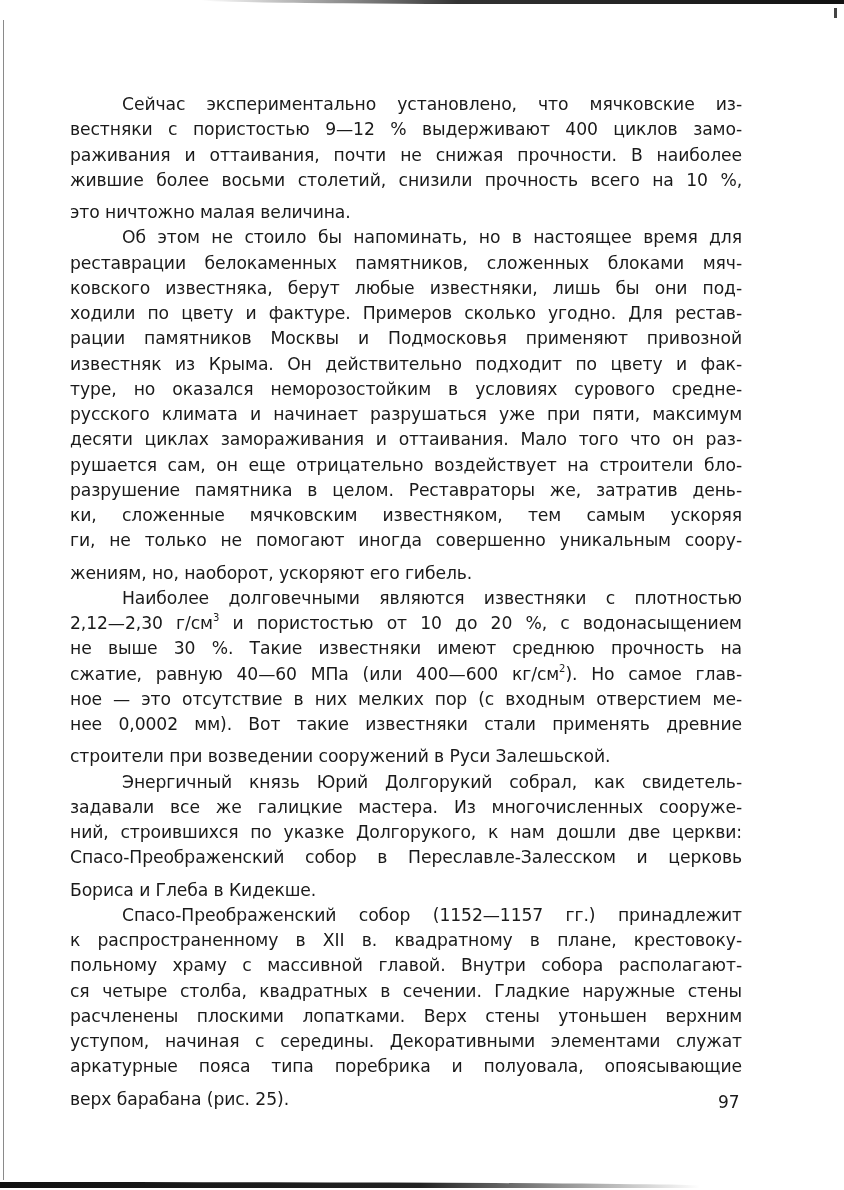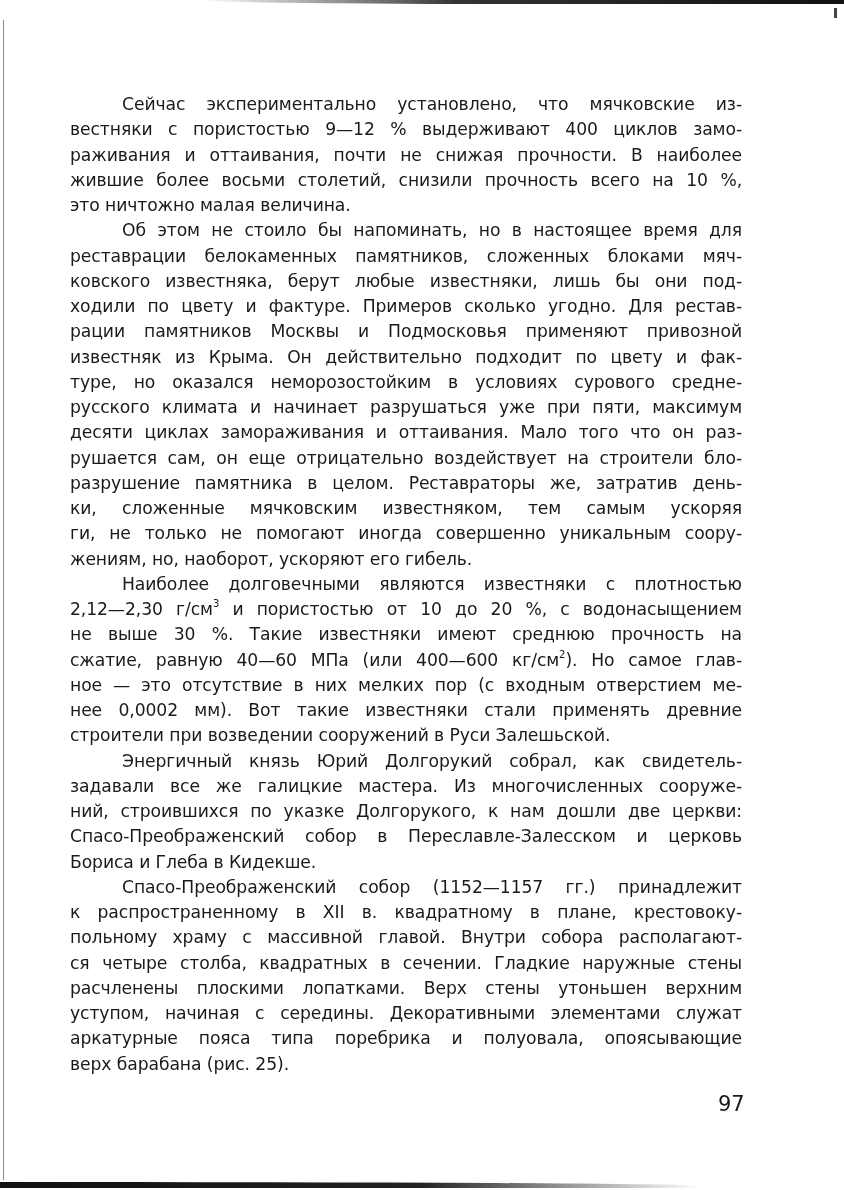--- a/index.html
+++ b/index.html
@@ -25,24 +25,24 @@
   }
   .text-block {
     position: absolute; left: 70px; top: 92px; width: 672px;
     font-size: 17.2px; line-height: 25.25px; letter-spacing: -0.1px;
   }
   .line {
     display: block; height: 25.25px; white-space: nowrap;
     text-align: justify; text-align-last: justify;
   }
   .line.indent { padding-left: 52px; }
-  .line.last { text-align-last: left; }
+  .line.last { text-align-last: left; margin-top: 7px; }
   sup { font-size: 10px; line-height: 0; position: relative; top: -1px; }
   .page-number {
-    position: absolute; left: 718px; top: 1092px; font-size: 21px;
+    position: absolute; left: 718px; top: 1092px; font-size: 17px;
   }
 </style>
 </head>
 <body>
 
 <div class="scan-top"></div>
 <div class="scan-left"></div>
 <div class="scan-bottom"></div>
 <div class="corner-mark"></div>
 

